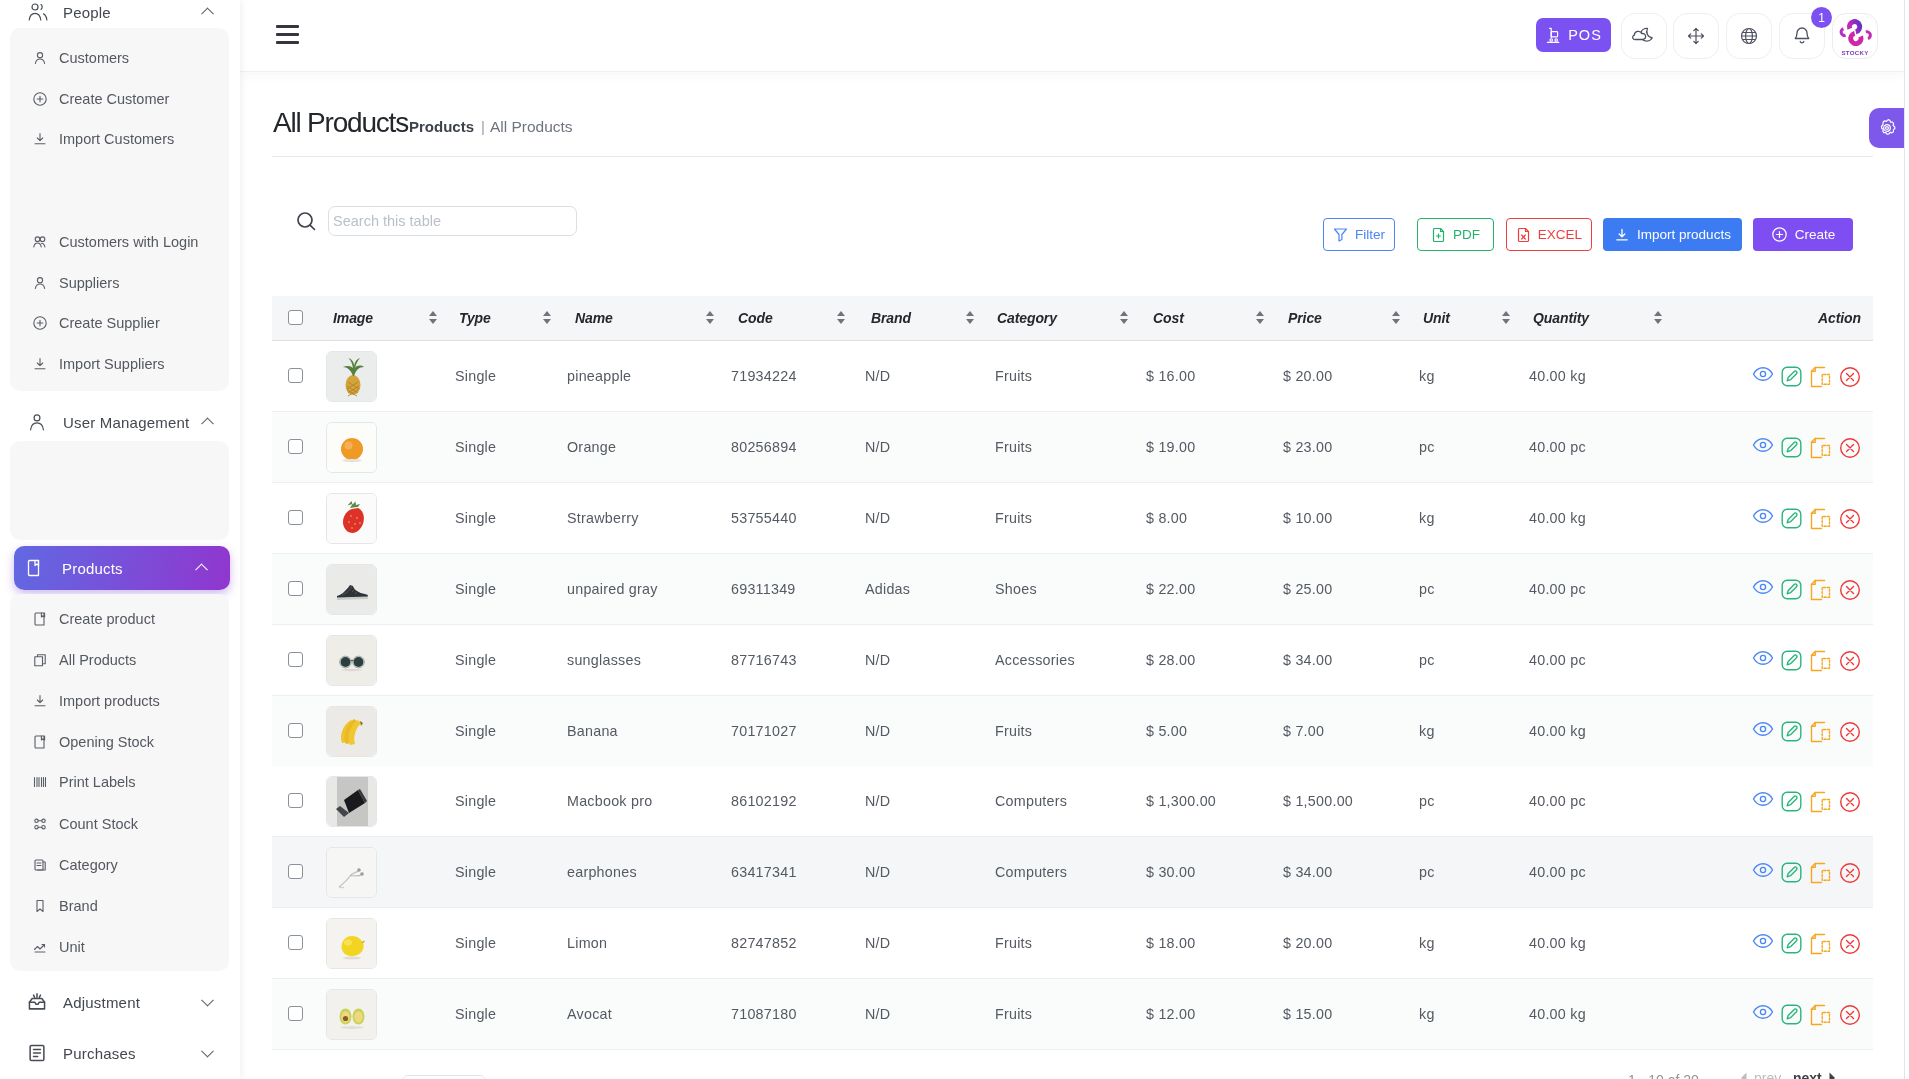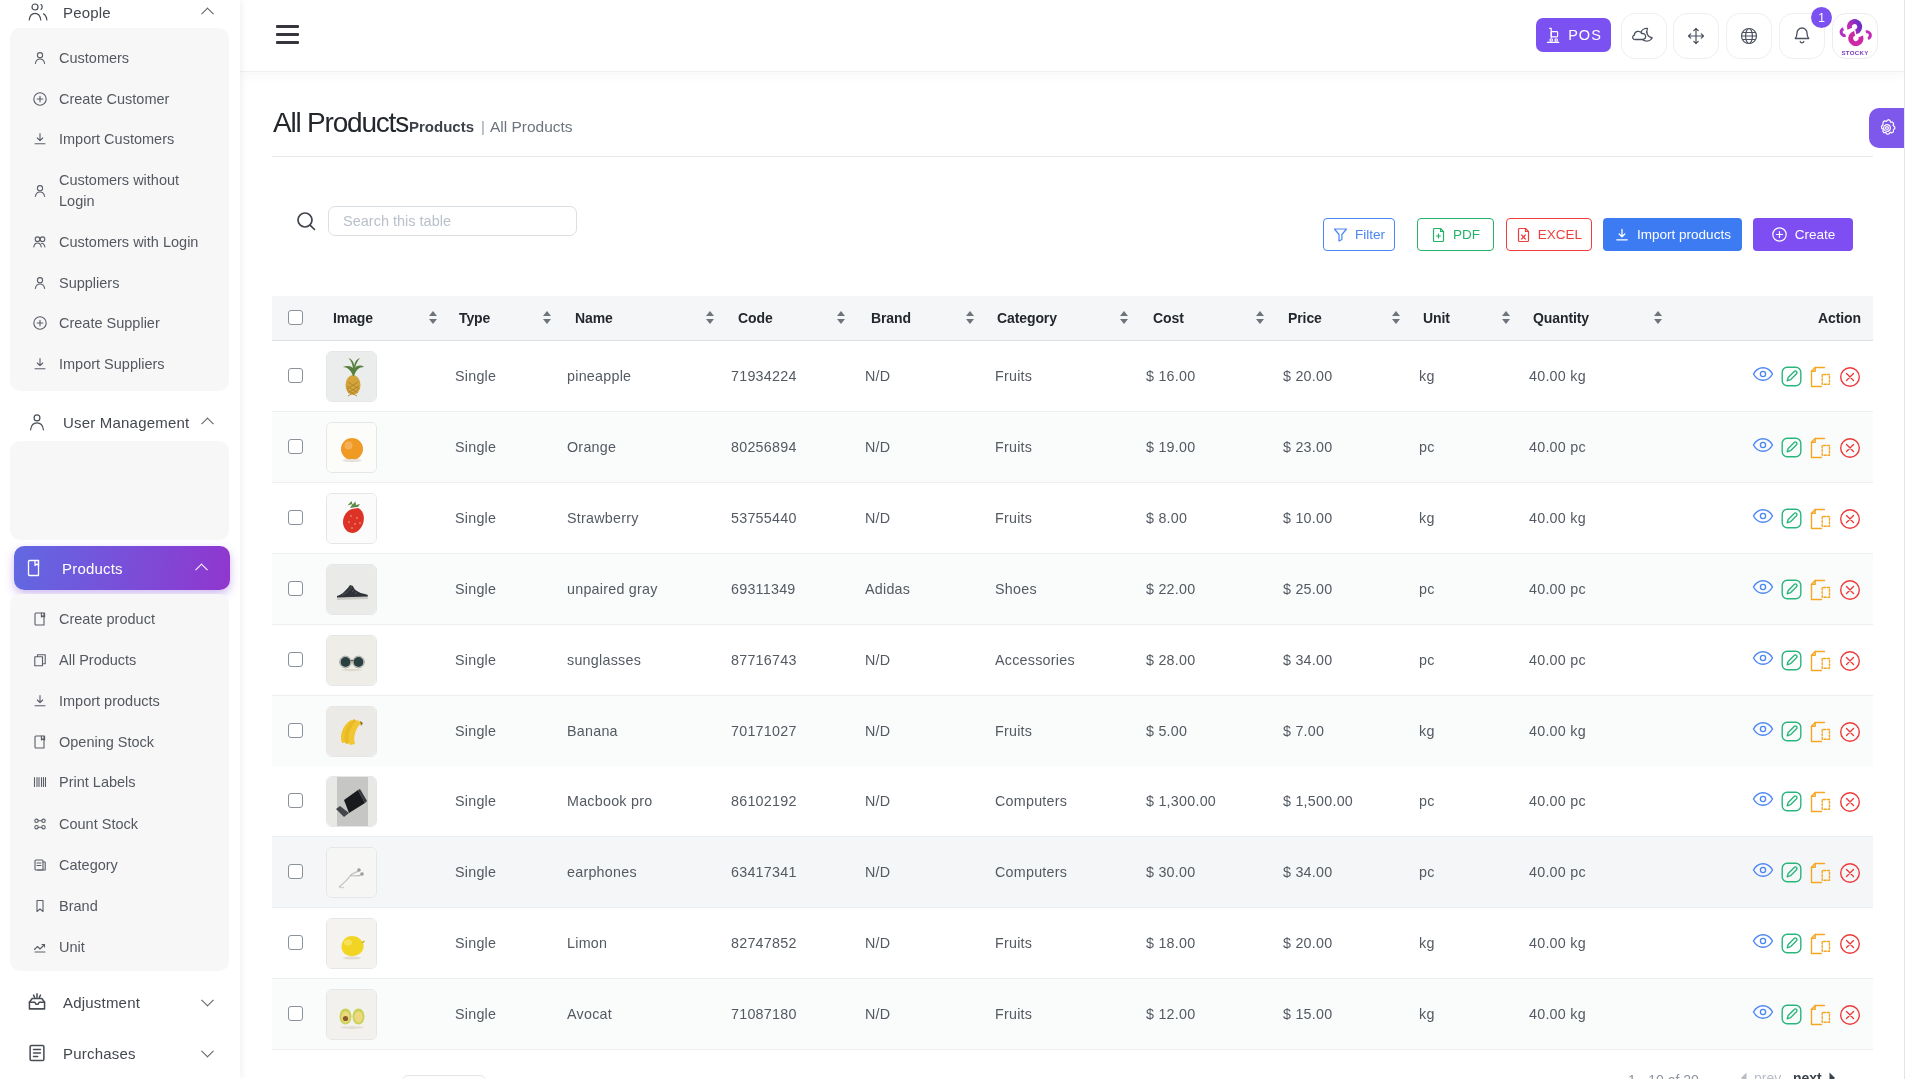--- a/index.html
+++ b/index.html
@@ -31,31 +31,31 @@
   color:#fff; font-size:12px; display:flex; align-items:center; justify-content:center; z-index:6; }
 .main { position:fixed; left:240px; top:72px; width:1669px; height:1007px; background:#fff; }
 h1.title { position:absolute; left:33px; top:35px; font-size:28px; font-weight:500; color:#23262b; letter-spacing:-1.2px; }
 .crumb { position:absolute; left:169px; top:46px; font-size:15px; color:#3d424b; font-weight:700; }
 .crumb .sep { color:#9aa0a8; font-weight:400; padding:0 5px 0 7px; }
 .crumb .light { color:#6e747e; font-weight:400; font-size:15.5px; }
 .hr { position:absolute; left:32px; top:84px; width:1601px; height:1px; background:#e7e7ea; }
 .search { position:absolute; left:0; top:0; }
 .mag { position:absolute; left:55px; top:138px; }
 .sinput { position:absolute; left:88px; top:134px; width:249px; height:30px; border:1px solid #dadfe4; border-radius:7px;
-  color:#b9c0c9; font-size:14.5px; line-height:29px; padding-left:14px; }
+  color:#b9c0c9; font-size:14.5px; line-height:29px; padding-left:4px; }
 .btnrow .obtn, .btnrow .fbtn { position:absolute; top:146px; height:33px; border-radius:4px; display:flex; align-items:center;
   justify-content:center; gap:7px; font-size:13.5px; }
 .obtn.bblue { border:1px solid #4a86f5; color:#4a86f5; }
 .obtn.bgreen { border:1px solid #24b26b; color:#24b26b; }
 .obtn.bred { border:1px solid #ee3f3e; color:#ee3f3e; }
 .fbtn { color:#fff; }
 .fbtn.fblue { background:#3d7bf3; }
 .fbtn.fpurple { background:#7e4ef2; }
 .tablewrap { position:absolute; left:32px; top:224px; width:1601px; }
-.thead { position:absolute; left:0; top:0; width:1601px; height:45px; background:#f5f6f8; border-bottom:1px solid #dcdee2; }
+.thead { position:absolute; left:0; top:0; width:1601px; height:45px; background:#f5f6f8; border-bottom:1px solid #dcdee2;font-style:italic; }
 .th { position:absolute; top:14px; font-size:14px; font-weight:700; color:#24282e; letter-spacing:-0.1px; }
 .sortw { position:absolute; top:13px; width:10px; height:18px; }
 .tri-u { position:absolute; left:0; top:2px; width:0; height:0; border-left:4.5px solid transparent; border-right:4.5px solid transparent; border-bottom:5.5px solid #6e747c; }
 .tri-d { position:absolute; left:0; top:10px; width:0; height:0; border-left:4.5px solid transparent; border-right:4.5px solid transparent; border-top:5.5px solid #6e747c; }
 .trow { position:absolute; left:0; width:1601px; height:71px; background:#fff; border-bottom:1px solid #eceef0; }
 .trow.even { background:#fafbfb; }
 .trow.hov { background:#f5f6f7; }
 .cb { position:absolute; width:15px; height:15px; border:1.6px solid #8b9199; border-radius:3px; background:#fff; }
 .thumb { position:absolute; top:10px; width:51px; height:51px; border:1px solid #e4e6e8; border-radius:6px; overflow:hidden; background:#fff; }
 .thumb svg { display:block; }
@@ -96,27 +96,20 @@
       </svg>
       <span class="slbl">Import Customers</span>
     </div>
     <div class="sitem" style="top:79px">
       <svg class="mic" width="16" height="16" viewBox="0 0 16 16" fill="none" stroke="currentColor" stroke-width="1.1" stroke-linecap="round" stroke-linejoin="round">
         <circle cx="8" cy="8" r="6.2"></circle>
         <path d="M8 5.2v5.6M5.2 8h5.6"></path>
       </svg>
       <span class="slbl">Create Customer</span>
     </div>
-    <div class="sitem" style="top:160px;height:62px">
-      <svg class="mic" width="16" height="16" viewBox="0 0 16 16" fill="none" stroke="currentColor" stroke-width="1.1" stroke-linecap="round" stroke-linejoin="round">
-        <circle cx="8" cy="5.2" r="2.6"></circle>
-        <path d="M3.4 13.5c.5-3 2.3-4.5 4.6-4.5s4.1 1.5 4.6 4.5"></path>
-      </svg>
-      <span class="slbl" style="line-height:21px">Customers without<br>Login</span>
-    </div>
     <div class="sitem" style="top:222px">
       <svg class="mic" width="16" height="16" viewBox="0 0 16 16" fill="none" stroke="currentColor" stroke-width="1.1" stroke-linecap="round" stroke-linejoin="round">
         <circle cx="5.5" cy="5.2" r="2.3"></circle>
         <circle cx="10.5" cy="5.2" r="2.3"></circle>
         <path d="M1.8 13c.4-2.6 1.9-4 3.7-4s3.3 1.4 3.7 4M9.5 9.2c1.7.1 3 1.5 3.4 3.8"></path>
       </svg>
       <span class="slbl">Customers with Login</span>
     </div>
     <div class="sitem" style="top:263px">
       <svg class="mic" width="16" height="16" viewBox="0 0 16 16" fill="none" stroke="currentColor" stroke-width="1.1" stroke-linecap="round" stroke-linejoin="round">

